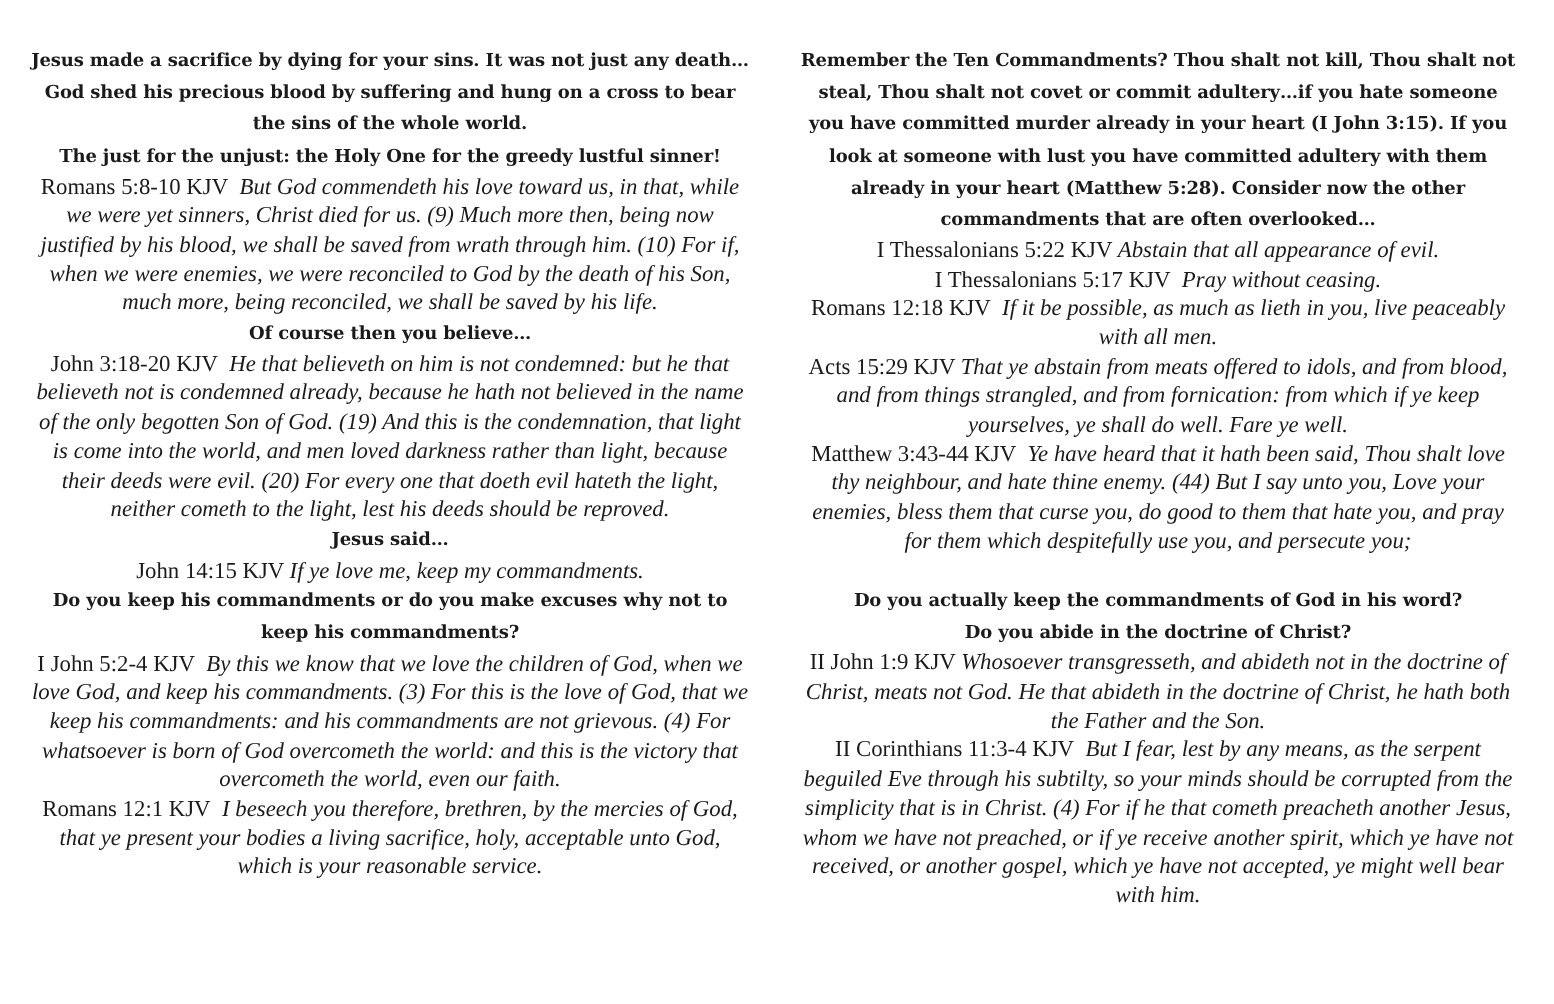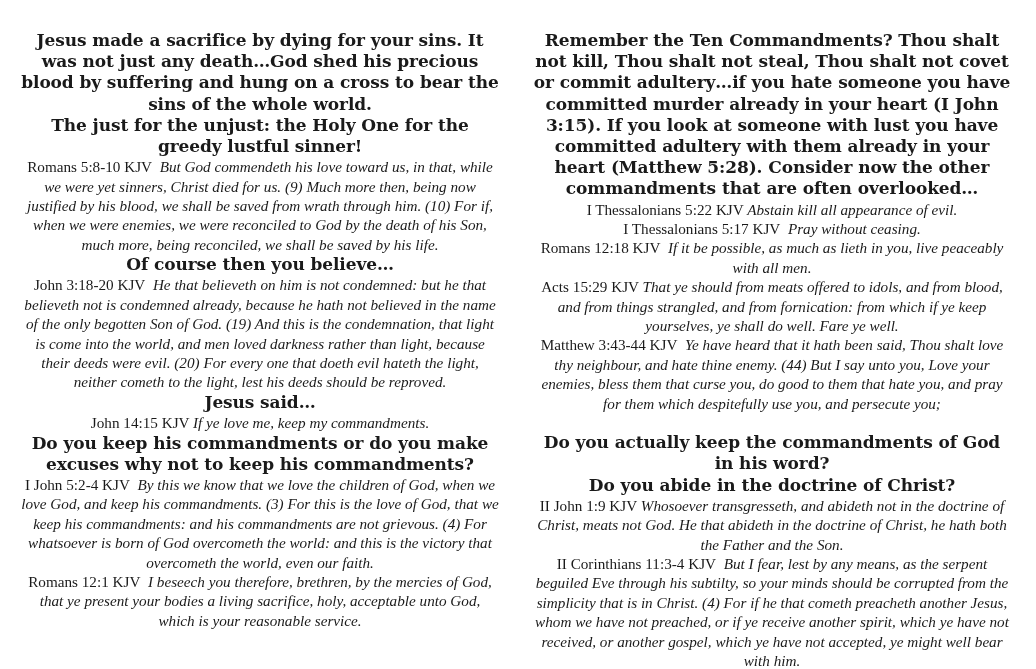--- a/index.html
+++ b/index.html
@@ -1,20 +1,20 @@
 <!DOCTYPE html>
 <html><head>
 <meta charset="utf-8">
 <style>
   html, body { margin: 0; padding: 0; background: #ffffff; }
   body { width: 1036px; height: 669px; overflow: hidden; position: relative; color: #1a1a1a; }
   .col { position: absolute; top: 30px; width: 480px; text-align: center; }
   .col.left { left: 20px; }
   .col.right { left: 532px; }
-  .h { font-family: "DejaVu Serif", serif; font-weight: bold; font-size: 17px; line-height: 21.2px; margin: 0; letter-spacing: -0.1px; }
+  .h { font-family: "DejaVu Serif", serif; font-weight: bold; font-size: 12px; line-height: 21.2px; margin: 0; letter-spacing: -0.1px; }
   .p { font-family: "Liberation Serif", serif; font-size: 15.2px; line-height: 19.4px; margin: 0; }
   .p .ref { font-style: normal; }
   .p .v { font-style: italic; text-align: right; }
   .u { }
   .gap { height: 19px; }
 </style>
 </head>
 <body>
 
 <div class="col left">
@@ -36,30 +36,30 @@
     <span class="ref">I John 5:2-4 KJV</span>&nbsp;&nbsp;<span class="v"><span>By this we know that we love the children of God, when we love God, </span><span class="u">and keep his commandments.</span><span>  (3)  For this is the love of God,</span><span class="u"> that we keep his commandments:</span><span> and </span><span class="u">his commandments are not grievous.</span><span>  (4)  For whatsoever is born of God overcometh the world: and this is the victory that overcometh the world, even our faith.</span></span>
   </p>
   <p class="p">
     <span class="ref">Romans 12:1 KJV</span>&nbsp;&nbsp;<span class="v"><span>I beseech you therefore, brethren, by the mercies of God, that ye present your bodies a living sacrifice, holy, acceptable unto God, which is your </span><span class="u">reasonable service.</span></span>
   </p>
 </div>
 
 <div class="col right">
   <p class="h">Remember the Ten Commandments? Thou shalt not kill, Thou shalt not steal, Thou shalt not covet or commit adultery…if you hate someone you have committed murder already in your heart (I John 3:15). If you look at someone with lust you have committed adultery with them already in your heart (Matthew 5:28). Consider now the other commandments that are often overlooked…</p>
   <p class="p">
-    <span class="ref">I Thessalonians 5:22 KJV</span> <span class="v"><span>Abstain kill </span><span class="u">all</span><span> appearance of evil.</span></span>
+    <span class="ref">I Thessalonians 5:22 KJV</span> <span class="v"><span>Abstain that </span><span class="u">all</span><span> appearance of evil.</span></span>
   </p>
   <p class="p">
     <span class="ref">I Thessalonians 5:17 KJV</span>&nbsp;&nbsp;<span class="v">Pray without ceasing.</span>
   </p>
   <p class="p">
     <span class="ref">Romans 12:18 KJV</span>&nbsp;&nbsp;<span class="v">If it be possible, as much as lieth in you, live peaceably with all men.</span>
   </p>
   <p class="p">
-    <span class="ref">Acts 15:29 KJV</span> <span class="v">That ye should from meats offered to idols, and from blood, and from things strangled, and from fornication: from which if ye keep yourselves, ye shall do well. Fare ye well.</span>
+    <span class="ref">Acts 15:29 KJV</span> <span class="v">That ye abstain from meats offered to idols, and from blood, and from things strangled, and from fornication: from which if ye keep yourselves, ye shall do well. Fare ye well.</span>
   </p>
   <p class="p">
     <span class="ref">Matthew 3:43-44 KJV</span>&nbsp;&nbsp;<span class="v"><span>Ye have heard that it hath been said, Thou shalt love thy neighbour, and hate thine enemy.  (44)  But I say unto you, Love your enemies, </span><span class="u">bless them that curse you, do good to them that hate you, and pray for them which despitefully use you, and persecute you;</span></span>
   </p>
   <div class="gap"></div>
   <p class="h">Do you actually keep the commandments of God in his word?</p>
   <p class="h">Do you abide in the doctrine of Christ?</p>
   <p class="p">
     <span class="ref">II John 1:9 KJV</span> <span class="v"><span>Whosoever transgresseth, and abideth not in the doctrine of Christ, meats not God. He that abideth in the doctrine of Christ, </span><span class="u">he hath both the Father and the Son.</span></span>
   </p>

